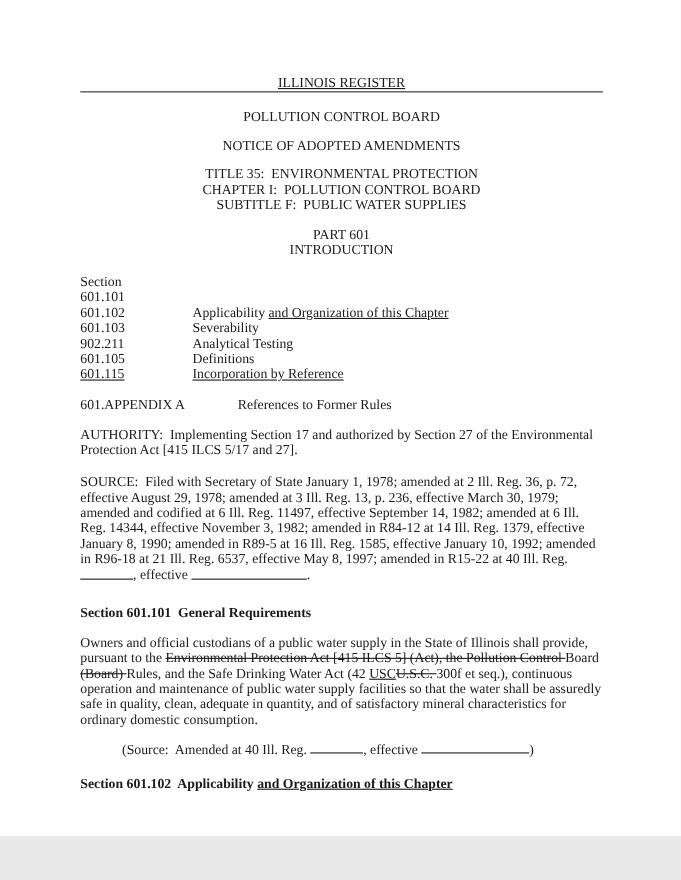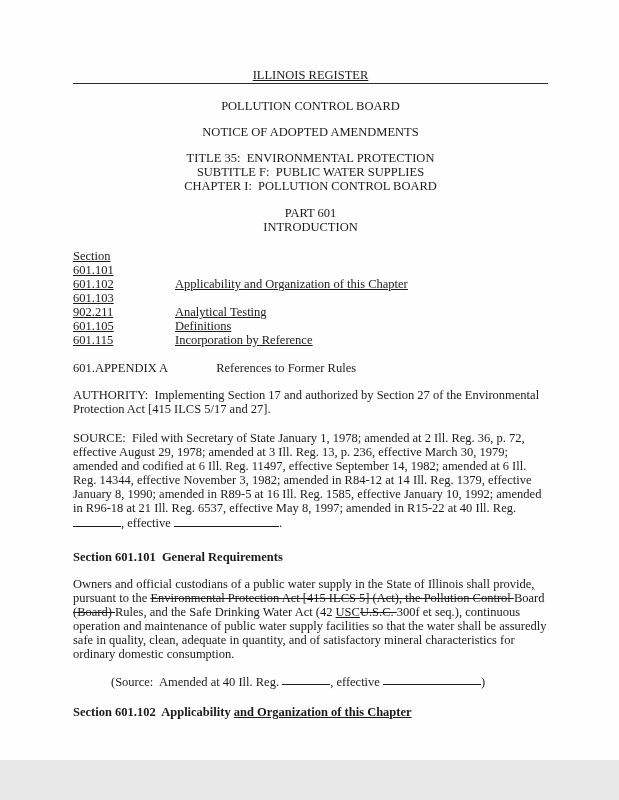--- a/index.html
+++ b/index.html
@@ -21,21 +21,21 @@
     margin-top: 68px;
     border-bottom: 1.7px solid #2a2a33;
     padding-bottom: 1px;
     text-align: center;
   }
   .hdr .u-title { text-decoration: underline; }
   .board { margin-top: 15px; }
   .notice { margin-top: 12px; }
   .titles { margin-top: 12px; }
   .part { margin-top: 13px; text-align: center; }
-  .toc { margin-top: 15px; text-decoration: underline; }
+  .toc { margin-top: 15px; }
   .toc-row { display: flex; gap: 29px; }
   .toc-num { width: 73px; flex: 0 0 73px; }
   .toc-title { flex: 1; }
   .appendix { margin-top: 14px; }
   .appendix .app-title { margin-left: 19px; }
   .para { margin-top: 13px; }
   .source-para { margin-top: 15px; }
   .sec-heading { margin-top: 20px; font-weight: bold; }
   .sec-heading2 { margin-top: 17px; font-weight: bold; }
   .src-note { margin-top: 13px; padding-left: 38px; }
@@ -57,41 +57,42 @@
     <div class="hdr">
       <span class="u-title pre">ILLINOIS REGISTER</span>
     </div>
 
     <div class="board center pre">POLLUTION CONTROL BOARD</div>
 
     <div class="notice center pre">NOTICE OF ADOPTED AMENDMENTS</div>
 
     <div class="titles center">
       <div class="pre">TITLE 35:  ENVIRONMENTAL PROTECTION</div>
+      <div class="pre">CHAPTER I:  POLLUTION CONTROL BOARD</div>
       <div class="pre">SUBTITLE F:  PUBLIC WATER SUPPLIES</div>
-      <div class="pre">CHAPTER I:  POLLUTION CONTROL BOARD</div>
     </div>
 
     <div class="part center">
       <div class="pre">PART 601</div>
       <div class="pre">INTRODUCTION</div>
     </div>
 
     <div class="toc">
       <div class="pre">Section</div>
       <div>
           <div class="toc-row">
             <span class="toc-num pre"><span>601.101</span></span>
           </div>
           <div class="toc-row">
             <span class="toc-num pre"><span>601.102</span></span>
             <span class="toc-title pre"><span>Applicability </span><span class="u">and Organization of this Chapter</span></span>
           </div>
           <div class="toc-row">
             <span class="toc-num pre"><span>601.103</span></span>
+            <span class="toc-title pre"><span>Severability</span></span>
           </div>
           <div class="toc-row">
             <span class="toc-num pre"><span>902.211</span></span>
             <span class="toc-title pre"><span>Analytical Testing</span></span>
           </div>
           <div class="toc-row">
             <span class="toc-num pre"><span>601.105</span></span>
             <span class="toc-title pre"><span>Definitions</span></span>
           </div>
           <div class="toc-row">

